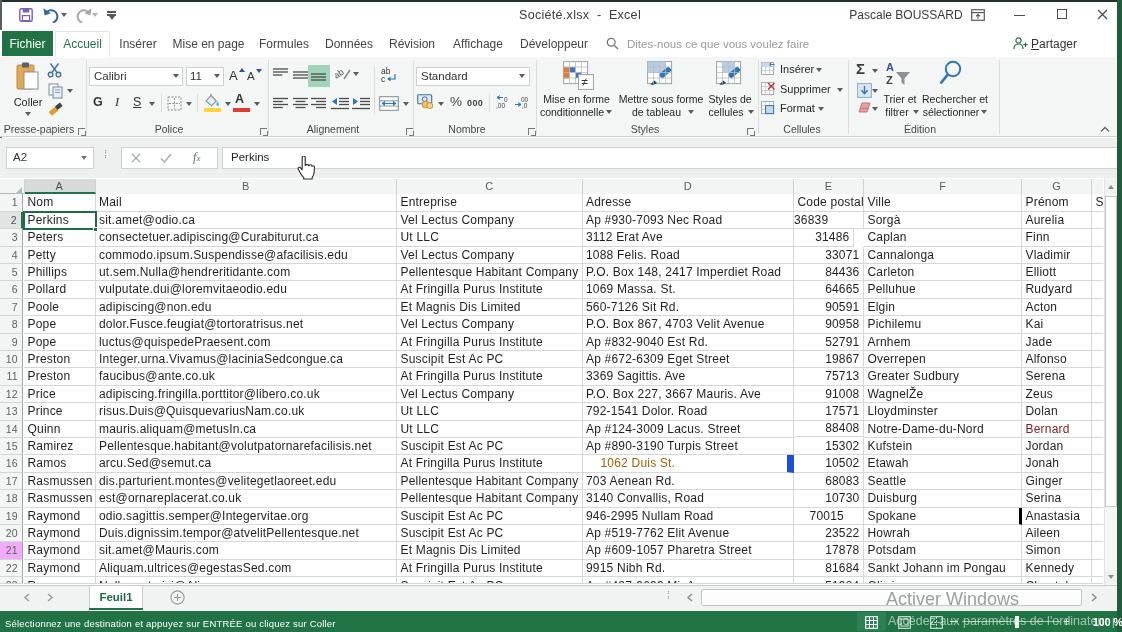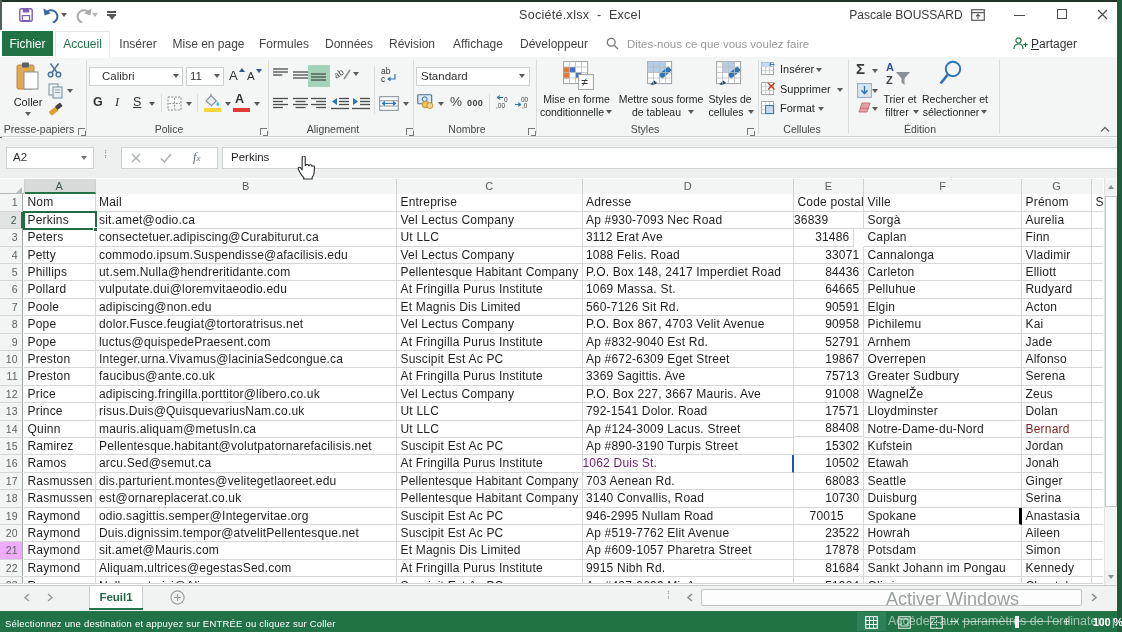--- a/index.html
+++ b/index.html
@@ -117,21 +117,21 @@
 <rect x="5" y="4" width="9" height="11" fill="#e8eef4" stroke="#7d96ad" stroke-width="1.1"></rect>
 <line x1="7" y1="7" x2="12" y2="7" stroke="#7d96ad" stroke-width="0.9"></line>
 <line x1="7" y1="9.5" x2="12" y2="9.5" stroke="#7d96ad" stroke-width="0.9"></line>
 </svg>
 <div class="caret" style="left:67px;top:89px;"></div>
 <svg class="ab" style="left:47px;top:100px" width="17" height="17" viewBox="0 0 17 17">
 <rect x="2" y="9" width="9" height="5" rx="1" transform="rotate(-38 6 11)" fill="#e0a030"></rect>
 <rect x="8.6" y="4.2" width="6.5" height="4.4" rx="0.8" transform="rotate(-38 11.5 6.5)" fill="#444"></rect>
 </svg>
 <div class="box" style="left:89px;top:66.5px;width:94px;height:19px;"></div>
-<div class="tx" style="left:102px;top:70px;font-size:11.5px;color:#333;">Calibri</div>
+<div class="tx" style="left:94px;top:70px;font-size:11.5px;color:#333;">Calibri</div>
 <div class="caret" style="left:173px;top:74px;"></div>
 <div class="box" style="left:186px;top:66.5px;width:38px;height:19px;"></div>
 <div class="tx" style="left:190px;top:70px;font-size:11.5px;color:#333;">11</div>
 <div class="caret" style="left:214px;top:74px;"></div>
 <div class="tx" style="left:229px;top:68px;font-size:13px;color:#333;">A</div>
 <div class="ab" style="left:239px;top:68px;width:0;height:0;border-left:3px solid transparent;border-right:3px solid transparent;border-bottom:4px solid #2b579a;"></div>
 <div class="tx" style="left:247px;top:70px;font-size:11.5px;color:#333;">A</div>
 <div class="caret" style="left:256px;top:69px;border-top-color:#2b579a;"></div>
 <div class="tx" style="left:93px;top:95px;font-size:12.5px;font-weight:bold;color:#333;">G</div>
 <div class="tx" style="left:115px;top:95px;font-size:12.5px;font-style:italic;font-family:'Liberation Serif',serif;color:#333;">I</div>
@@ -493,21 +493,21 @@
 <div class="ab" style="left:397px;top:438.0px;width:185.5px;height:17.4px;border-right:1px solid #d6d8d7;border-bottom:1px solid #d6d8d7;font-size:12px;letter-spacing:0.2px;color:#1f1f1f;line-height:17.4px;white-space:nowrap;overflow:hidden;padding-left:3.5px;">Suscipit Est Ac PC</div>
 <div class="ab" style="left:582.5px;top:438.0px;width:211.5px;height:17.4px;border-right:1px solid #d6d8d7;border-bottom:1px solid #d6d8d7;font-size:12px;letter-spacing:0.2px;color:#1f1f1f;line-height:17.4px;white-space:nowrap;overflow:hidden;padding-left:3.5px;">Ap #890-3190 Turpis Street</div>
 <div class="ab" style="left:794px;top:438.0px;width:70px;height:17.4px;border-right:1px solid #d6d8d7;border-bottom:1px solid #d6d8d7;font-size:12px;letter-spacing:0.2px;color:#1f1f1f;line-height:17.4px;white-space:nowrap;overflow:hidden;text-align:right;padding-right:3.5px;">15302</div>
 <div class="ab" style="left:864px;top:438.0px;width:158px;height:17.4px;border-right:1px solid #d6d8d7;border-bottom:1px solid #d6d8d7;font-size:12px;letter-spacing:0.2px;color:#1f1f1f;line-height:17.4px;white-space:nowrap;overflow:hidden;padding-left:3.5px;">Kufstein</div>
 <div class="ab" style="left:1022px;top:438.0px;width:70px;height:17.4px;border-right:1px solid #d6d8d7;border-bottom:1px solid #d6d8d7;font-size:12px;letter-spacing:0.2px;color:#1f1f1f;line-height:17.4px;white-space:nowrap;overflow:hidden;padding-left:3.5px;">Jordan</div>
 <div class="ab" style="left:1092px;top:438.0px;width:11px;height:17.4px;border-bottom:1px solid #d6d8d7;font-size:12px;letter-spacing:0.2px;color:#1f1f1f;line-height:17.4px;white-space:nowrap;overflow:hidden;padding-left:3.5px;"></div>
 <div class="ab" style="left:0;top:455.4px;width:23px;height:17.4px;background:#f3f4f4;border-right:1px solid #9fa8a4;border-bottom:1px solid #d4d6d5;font-size:10.5px;color:#5f5f5f;text-align:right;padding-right:4.5px;line-height:17.4px;">16</div>
 <div class="ab" style="left:24px;top:455.4px;width:71.5px;height:17.4px;border-right:1px solid #d6d8d7;border-bottom:1px solid #d6d8d7;font-size:12px;letter-spacing:0.2px;color:#1f1f1f;line-height:17.4px;white-space:nowrap;overflow:hidden;padding-left:3.5px;">Ramos</div>
 <div class="ab" style="left:95.5px;top:455.4px;width:301.5px;height:17.4px;border-right:1px solid #d6d8d7;border-bottom:1px solid #d6d8d7;font-size:12px;letter-spacing:0.2px;color:#1f1f1f;line-height:17.4px;white-space:nowrap;overflow:hidden;padding-left:3.5px;">arcu.Sed@semut.ca</div>
 <div class="ab" style="left:397px;top:455.4px;width:185.5px;height:17.4px;border-right:1px solid #d6d8d7;border-bottom:1px solid #d6d8d7;font-size:12px;letter-spacing:0.2px;color:#1f1f1f;line-height:17.4px;white-space:nowrap;overflow:hidden;padding-left:3.5px;">At Fringilla Purus Institute</div>
-<div class="ab" style="left:582.5px;top:455.4px;width:211.5px;height:17.4px;border-right:2px solid #1d4ed8;border-bottom:1px solid #d6d8d7;font-size:12px;letter-spacing:0.2px;color:#701a75;line-height:17.4px;white-space:nowrap;overflow:hidden;padding-left:0;">1062 Duis St.</div>
+<div class="ab" style="left:582.5px;top:455.4px;width:211.5px;height:17.4px;border-right:7px solid #1d4ed8;border-bottom:1px solid #d6d8d7;font-size:12px;letter-spacing:0.2px;color:#a16207;line-height:17.4px;white-space:nowrap;overflow:hidden;padding-left:18px;">1062 Duis St.</div>
 <div class="ab" style="left:794px;top:455.4px;width:70px;height:17.4px;border-right:1px solid #d6d8d7;border-bottom:1px solid #d6d8d7;font-size:12px;letter-spacing:0.2px;color:#1f1f1f;line-height:17.4px;white-space:nowrap;overflow:hidden;text-align:right;padding-right:3.5px;">10502</div>
 <div class="ab" style="left:864px;top:455.4px;width:158px;height:17.4px;border-right:1px solid #d6d8d7;border-bottom:1px solid #d6d8d7;font-size:12px;letter-spacing:0.2px;color:#1f1f1f;line-height:17.4px;white-space:nowrap;overflow:hidden;padding-left:3.5px;">Etawah</div>
 <div class="ab" style="left:1022px;top:455.4px;width:70px;height:17.4px;border-right:1px solid #d6d8d7;border-bottom:1px solid #d6d8d7;font-size:12px;letter-spacing:0.2px;color:#1f1f1f;line-height:17.4px;white-space:nowrap;overflow:hidden;padding-left:3.5px;">Jonah</div>
 <div class="ab" style="left:1092px;top:455.4px;width:11px;height:17.4px;border-bottom:1px solid #d6d8d7;font-size:12px;letter-spacing:0.2px;color:#1f1f1f;line-height:17.4px;white-space:nowrap;overflow:hidden;padding-left:3.5px;"></div>
 <div class="ab" style="left:0;top:472.79999999999995px;width:23px;height:17.4px;background:#f3f4f4;border-right:1px solid #9fa8a4;border-bottom:1px solid #d4d6d5;font-size:10.5px;color:#5f5f5f;text-align:right;padding-right:4.5px;line-height:17.4px;">17</div>
 <div class="ab" style="left:24px;top:472.79999999999995px;width:71.5px;height:17.4px;border-right:1px solid #d6d8d7;border-bottom:1px solid #d6d8d7;font-size:12px;letter-spacing:0.2px;color:#1f1f1f;line-height:17.4px;white-space:nowrap;overflow:hidden;padding-left:3.5px;">Rasmussen</div>
 <div class="ab" style="left:95.5px;top:472.79999999999995px;width:301.5px;height:17.4px;border-right:1px solid #d6d8d7;border-bottom:1px solid #d6d8d7;font-size:12px;letter-spacing:0.2px;color:#1f1f1f;line-height:17.4px;white-space:nowrap;overflow:hidden;padding-left:3.5px;">dis.parturient.montes@velitegetlaoreet.edu</div>
 <div class="ab" style="left:397px;top:472.79999999999995px;width:185.5px;height:17.4px;border-right:1px solid #d6d8d7;border-bottom:1px solid #d6d8d7;font-size:12px;letter-spacing:0.2px;color:#1f1f1f;line-height:17.4px;white-space:nowrap;overflow:hidden;padding-left:3.5px;">Pellentesque Habitant Company</div>
 <div class="ab" style="left:582.5px;top:472.79999999999995px;width:211.5px;height:17.4px;border-right:1px solid #d6d8d7;border-bottom:1px solid #d6d8d7;font-size:12px;letter-spacing:0.2px;color:#1f1f1f;line-height:17.4px;white-space:nowrap;overflow:hidden;padding-left:3.5px;">703 Aenean Rd.</div>
 <div class="ab" style="left:794px;top:472.79999999999995px;width:70px;height:17.4px;border-right:1px solid #d6d8d7;border-bottom:1px solid #d6d8d7;font-size:12px;letter-spacing:0.2px;color:#1f1f1f;line-height:17.4px;white-space:nowrap;overflow:hidden;text-align:right;padding-right:3.5px;">68083</div>

